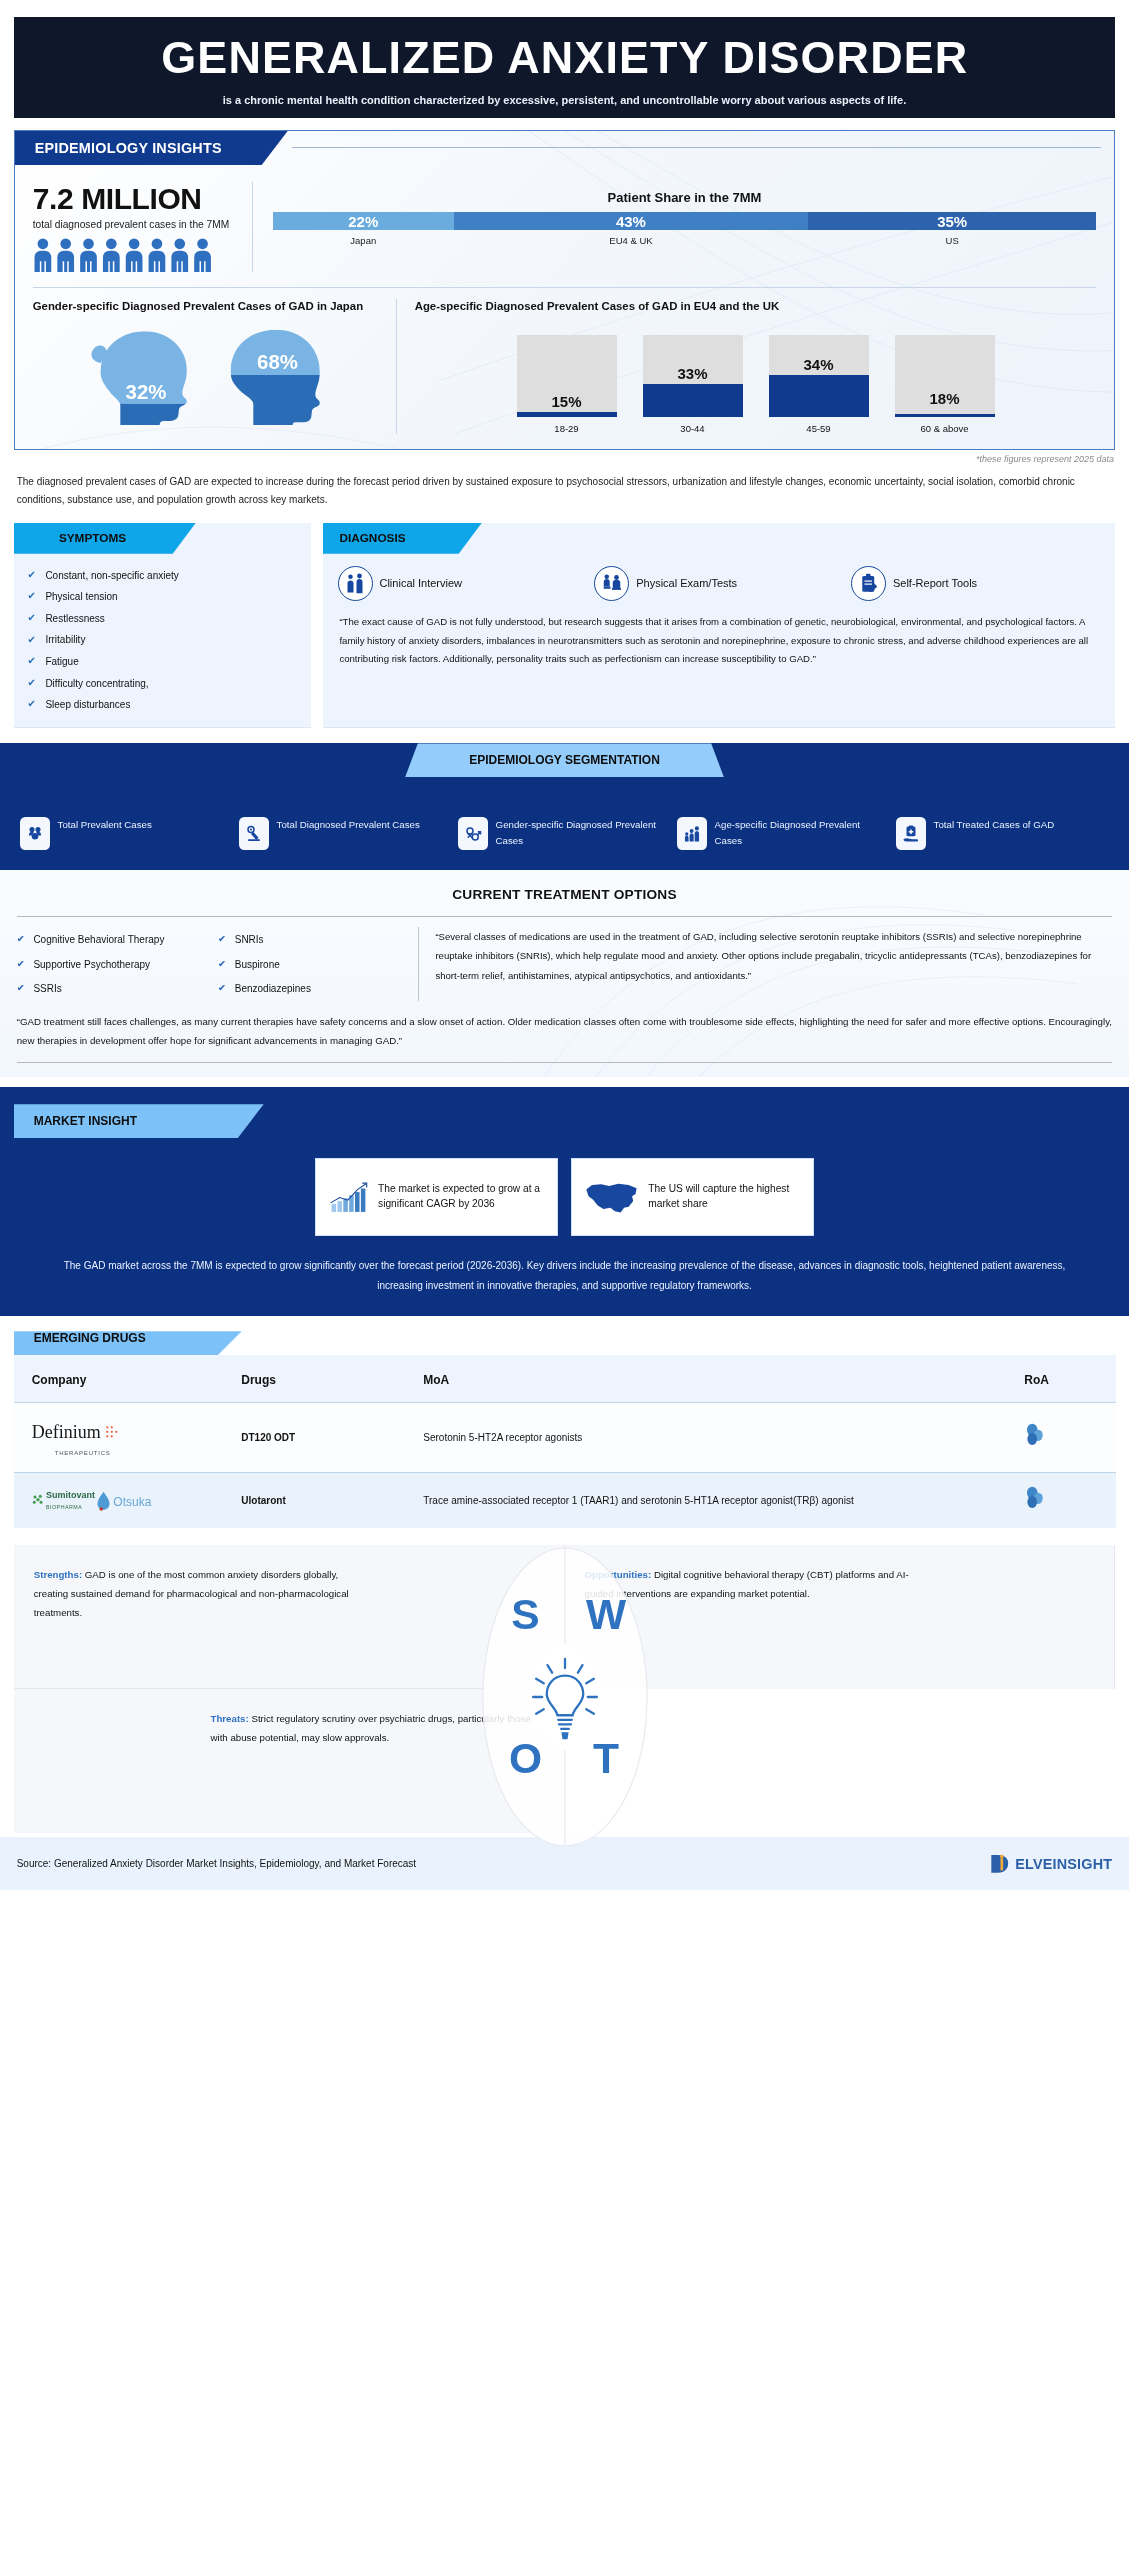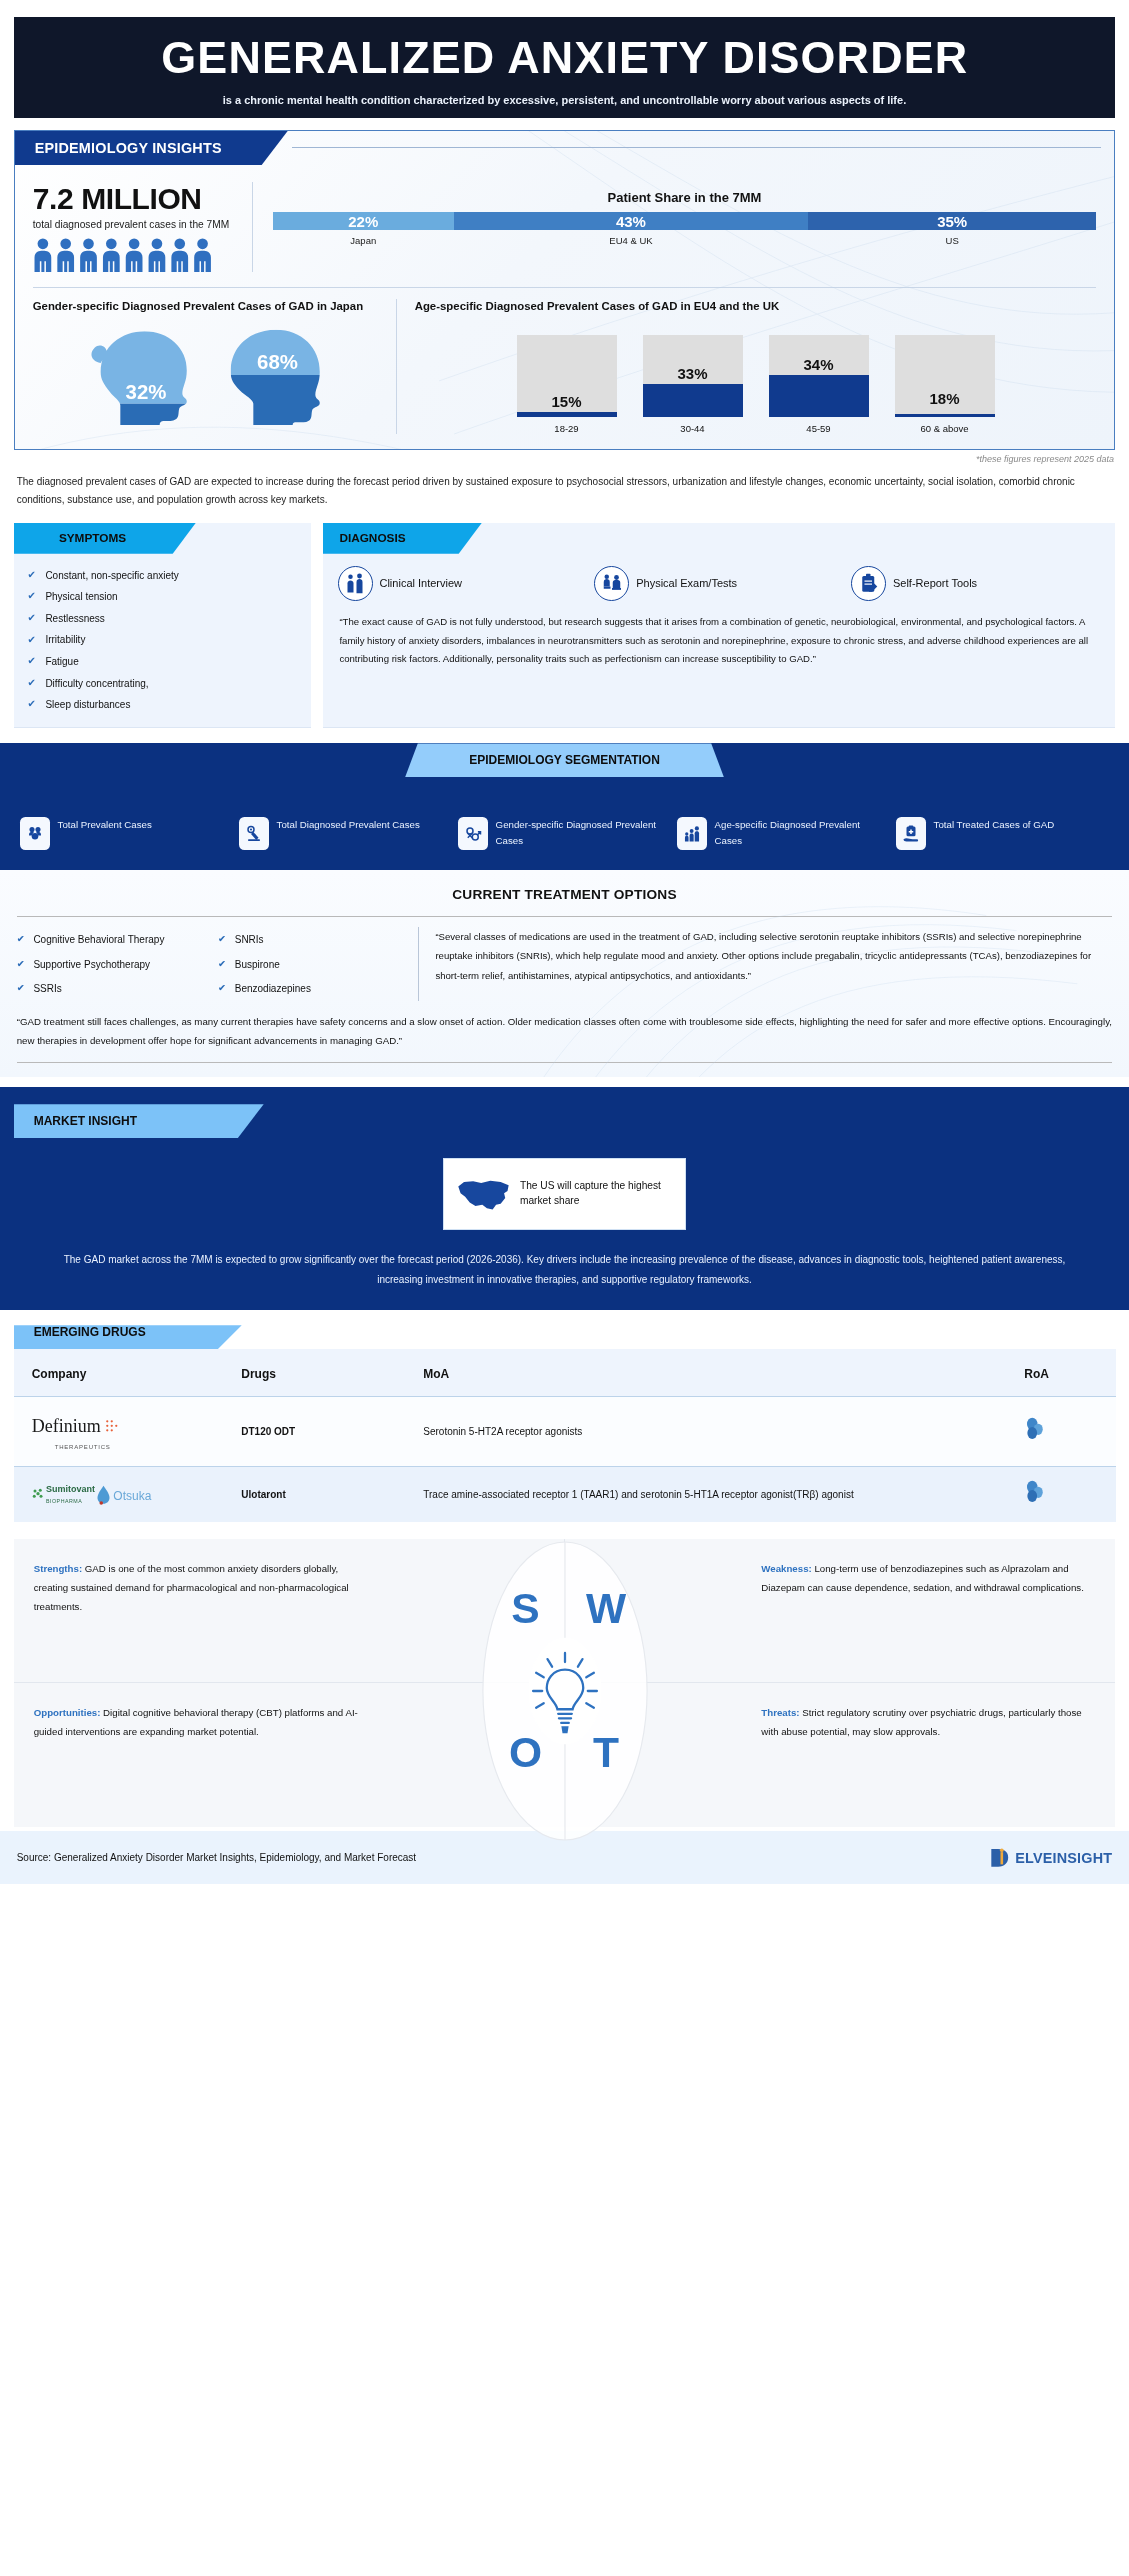--- a/index.html
+++ b/index.html
@@ -494,20 +494,35 @@
       </div>
       <div class="tr">“Several classes of medications are used in the treatment of GAD, including selective serotonin reuptake inhibitors (SSRIs) and selective norepinephrine reuptake inhibitors (SNRIs), which help regulate mood and anxiety. Other options include pregabalin, tricyclic antidepressants (TCAs), benzodiazepines for short-term relief, antihistamines, atypical antipsychotics, and antioxidants.”</div>
     </div>
     <div class="treat-q">“GAD treatment still faces challenges, as many current therapies have safety concerns and a slow onset of action. Older medication classes often come with troublesome side effects, highlighting the need for safer and more effective options. Encouragingly, new therapies in development offer hope for significant advancements in managing GAD.”</div>
     <div class="treat-rule2"></div>
   </div>
 
   <div class="mi">
     <div class="mi-tab">MARKET INSIGHT</div>
     <div class="mi-cards">
+      <div class="mi-card">
+        <svg width="70" height="55" viewBox="0 0 92 72">
+          <g>
+            <rect x="8" y="50" width="10" height="18" fill="#9fc9ee"></rect>
+            <rect x="21" y="44" width="10" height="24" fill="#9fc9ee"></rect>
+            <rect x="34" y="38" width="10" height="30" fill="#6fa9dd"></rect>
+            <rect x="47" y="31" width="10" height="37" fill="#6fa9dd"></rect>
+            <rect x="60" y="24" width="10" height="44" fill="#3b7cc0"></rect>
+            <rect x="73" y="16" width="10" height="52" fill="#3b7cc0"></rect>
+            <path d="M6,48 L26,36 L44,42 L66,18 L84,6" fill="none" stroke="#17479e" stroke-width="2.4"></path>
+            <path d="M76,4 L86,4 L86,14" fill="none" stroke="#17479e" stroke-width="2.4"></path>
+          </g>
+        </svg>
+        <div class="tx">The market is expected to grow at a significant CAGR by 2036</div>
+      </div>
       <div class="mi-card">
         <svg width="73" height="49" viewBox="0 0 96 64">
           <path fill="#17479e" d="M4,18 L14,10 L30,9 L44,12 L60,8 L78,10 L92,16 L90,26 L84,30 L86,38 L78,48 L70,50 L64,58 L54,56 L46,50 L34,52 L24,46 L16,36 L8,30 Z"></path>
         </svg>
         <div class="tx">The US will capture the highest market share</div>
       </div>
     </div>
     <div class="mi-para">The GAD market across the 7MM is expected to grow significantly over the forecast period (2026-2036). Key drivers include the increasing prevalence of the disease, advances in diagnostic tools, heightened patient awareness, increasing investment in innovative therapies, and supportive regulatory frameworks.</div>
   </div>
 
@@ -594,23 +609,20 @@
         </tr>
       </tbody>
     </table>
   </div>
 
   <div class="swot">
     <div class="swot-grid">
       <div class="swot-cell tl2">
         <p><b>Strengths:</b><span> GAD is one of the most common anxiety disorders globally, creating sustained demand for pharmacological and non-pharmacological treatments.</span></p>
       </div>
-      <div class="swot-cell tr2">
-        <p><b>Weakness:</b><span> Long-term use of benzodiazepines such as Alprazolam and Diazepam can cause dependence, sedation, and withdrawal complications.</span></p>
-      </div>
       <div class="swot-cell bl2">
         <p><b>Opportunities:</b><span> Digital cognitive behavioral therapy (CBT) platforms and AI-guided interventions are expanding market potential.</span></p>
       </div>
       <div class="swot-cell br2">
         <p><b>Threats:</b><span> Strict regulatory scrutiny over psychiatric drugs, particularly those with abuse potential, may slow approvals.</span></p>
       </div>
     </div>
     <div class="swot-center">
       <svg width="228" height="304" viewBox="0 0 300 400" style="position:absolute;left:0;top:0">
         <ellipse cx="150" cy="200" rx="108" ry="196" fill="#ffffff" opacity="0.85"></ellipse>

